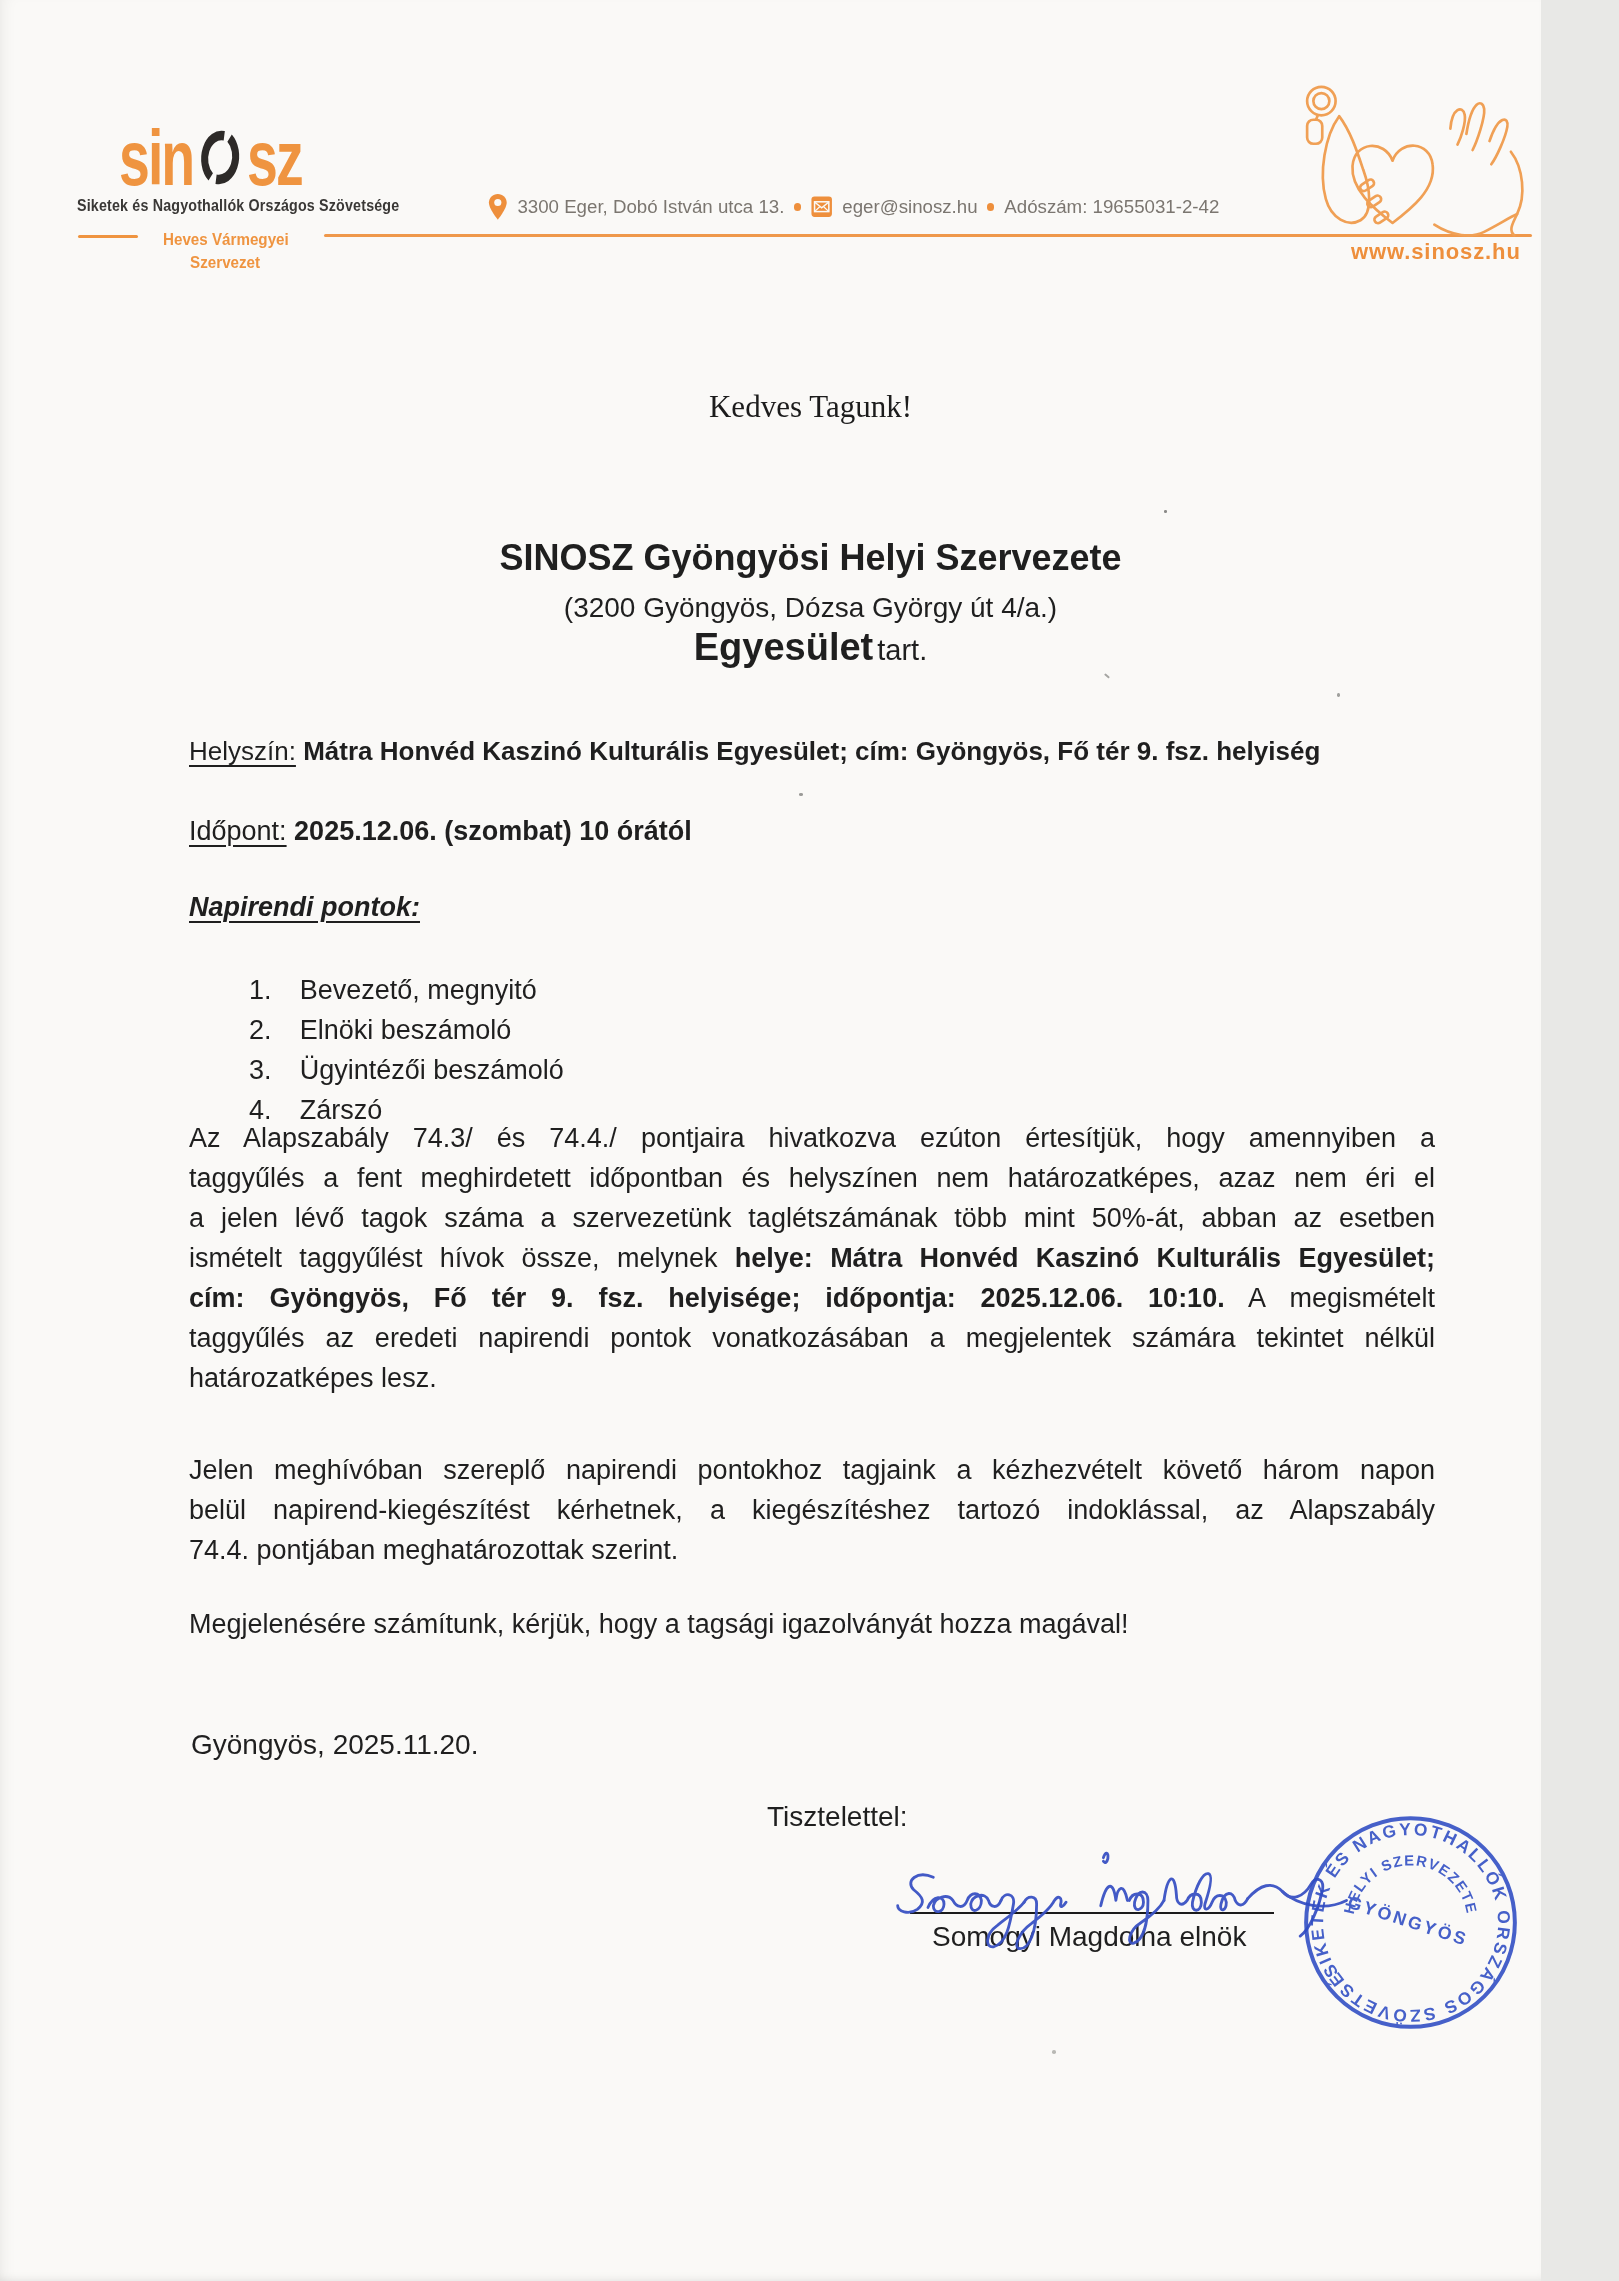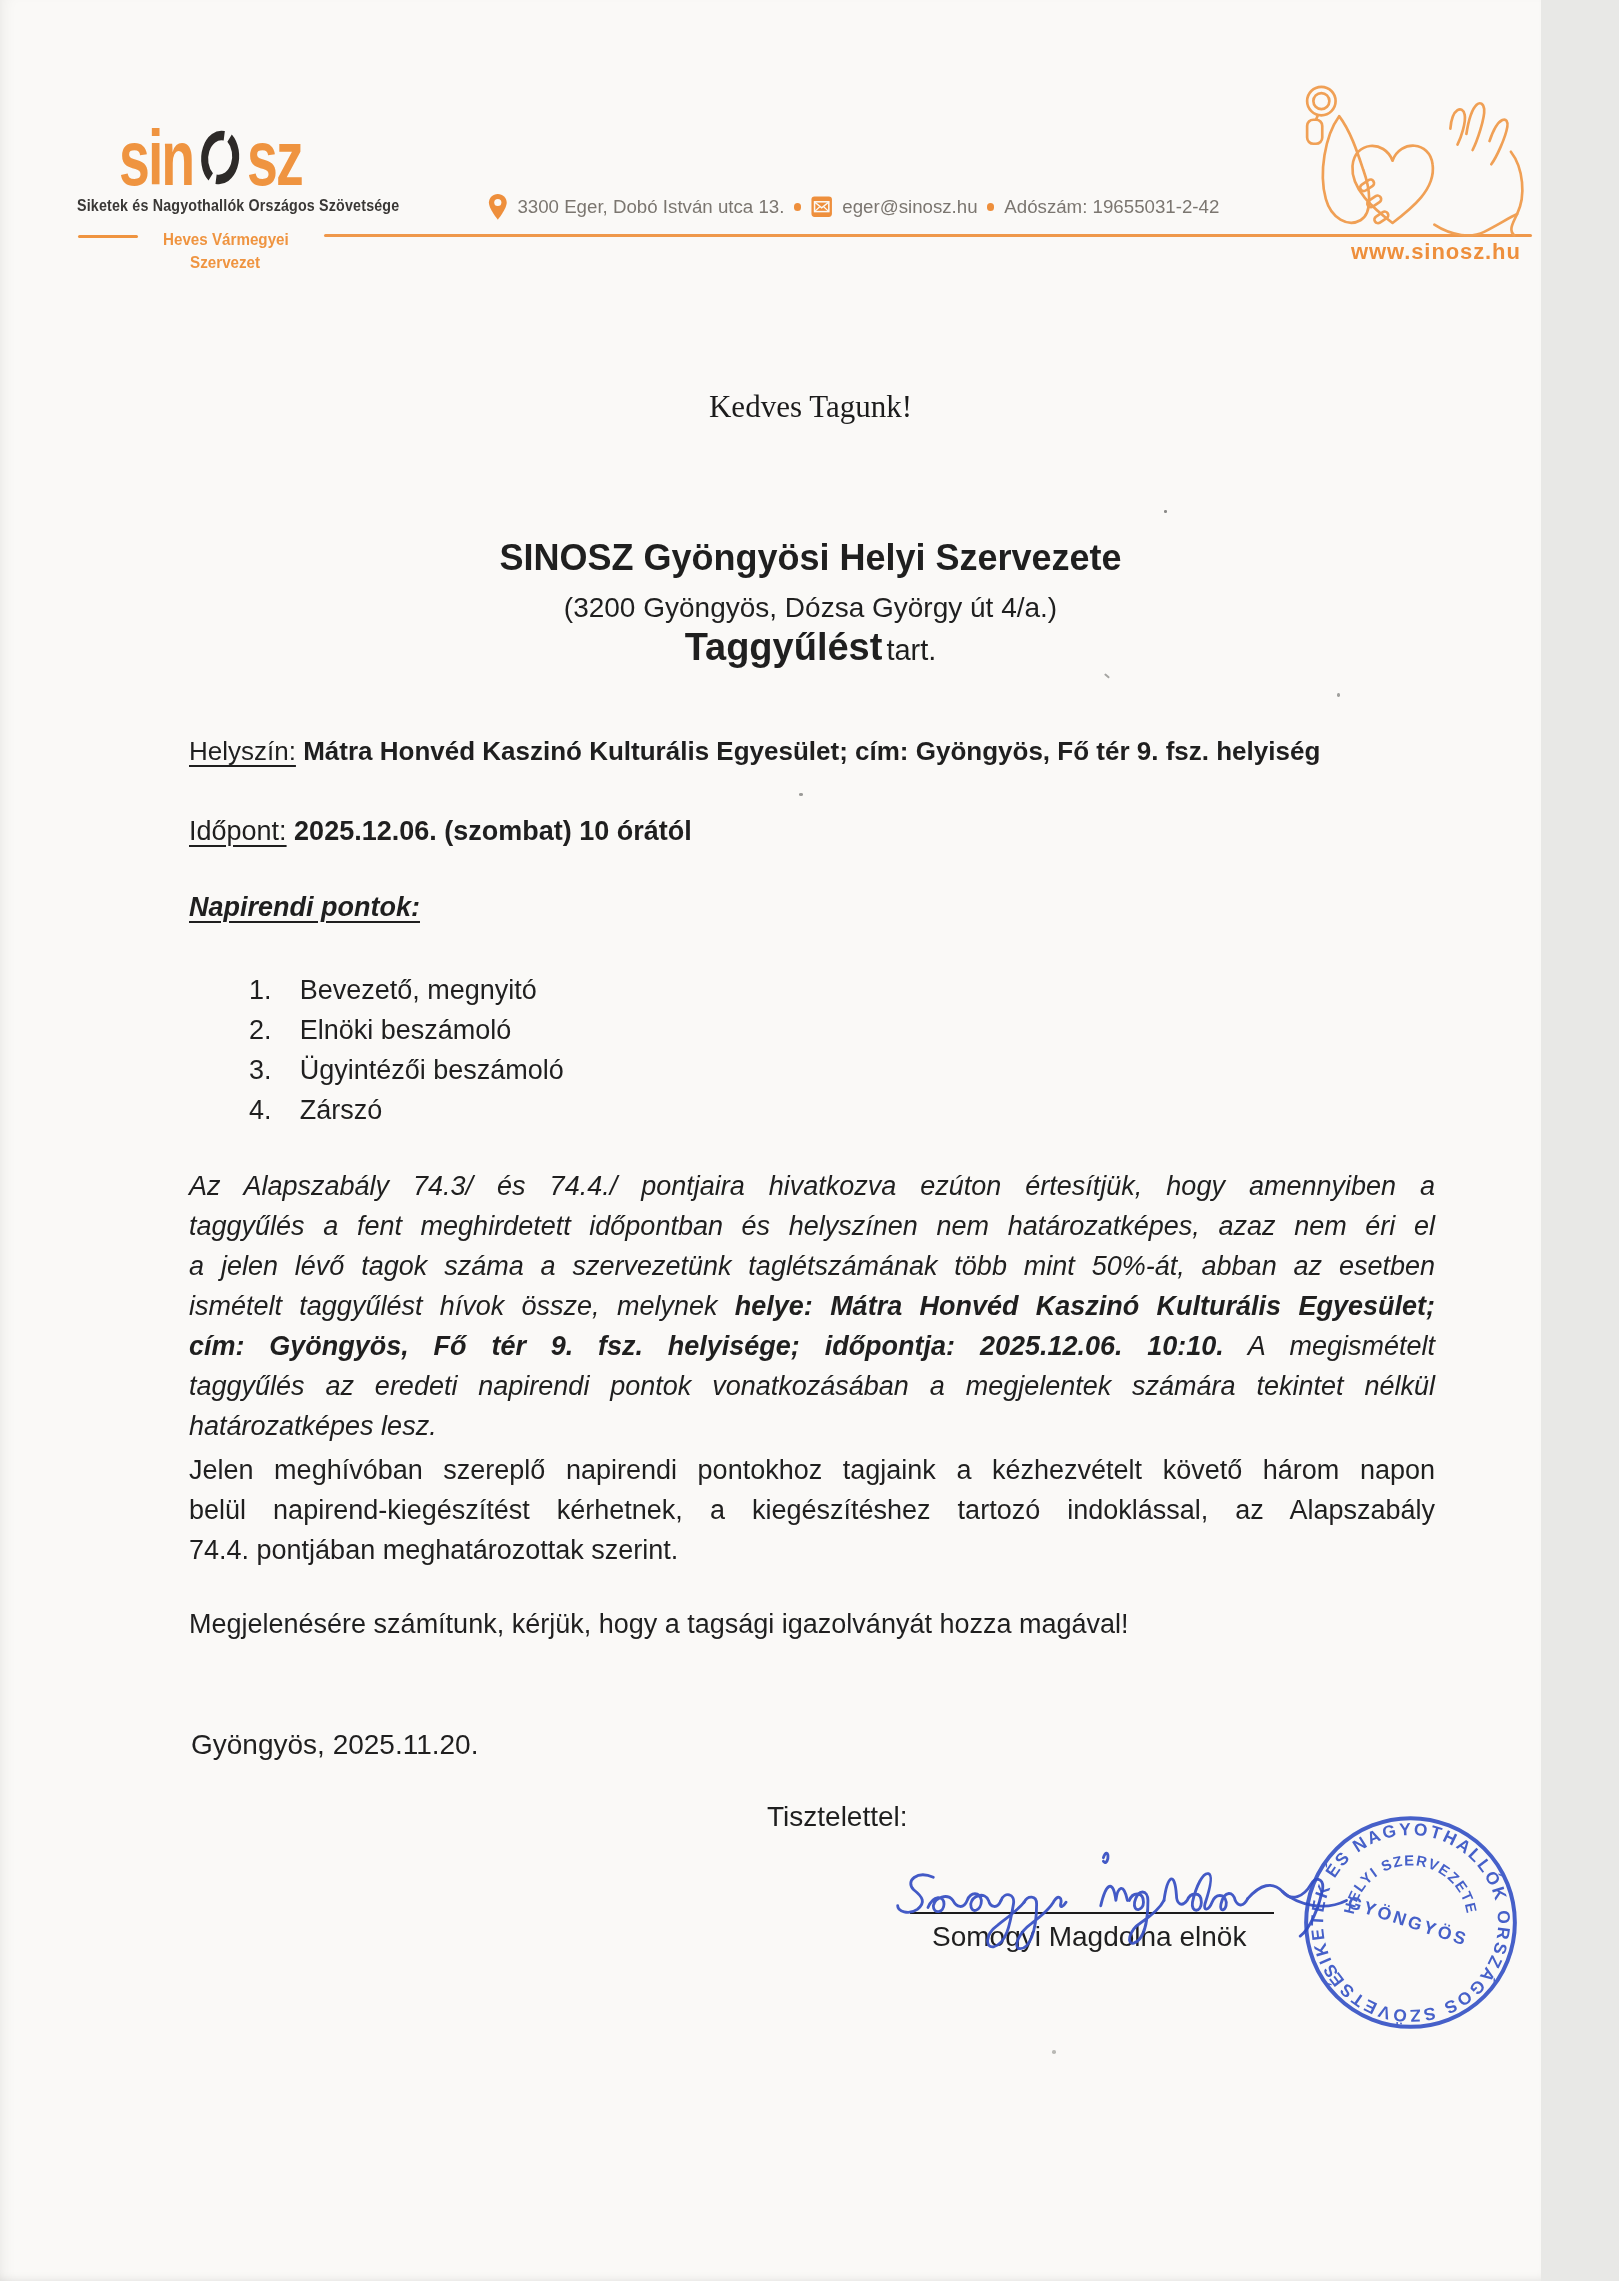--- a/index.html
+++ b/index.html
@@ -36,21 +36,21 @@
   .lbl{text-decoration:underline;text-underline-offset:4.5px;text-decoration-thickness:1.8px;}
   .bold{font-weight:bold;}
   .agtitle{left:189px;top:892px;font-size:27px;font-weight:bold;text-decoration:underline;
            text-underline-offset:4.5px;text-decoration-thickness:2.2px;font-style:italic;}
   .agenda{left:249px;top:970px;font-size:27px;line-height:40px;}
   .agrow{display:flex;}
   .agnum{width:32px;}
   .agtext{margin-left:18.7px;}
   
   .para{left:189px;width:1246px;font-size:27px;line-height:40px;}
-  .p1{top:1166px;font-style:italic;}
+  .p1{top:1118px;}
   .p2{top:1450px;}
   .jl{text-align:justify;text-align-last:justify;}
   .jl.last{text-align-last:left;}
   .invite{left:189px;top:1609px;font-size:27px;}
   .dateline{left:191px;top:1729px;font-size:28px;}
   .regards{left:767px;top:1801px;font-size:28px;}
   .sigline{left:910px;top:1912px;width:364px;height:2.3px;background:#1b1b1b;}
   .signame{left:932px;top:1921px;font-size:28px;}
   .speck{position:absolute;border-radius:50%;}
 </style>
@@ -107,21 +107,21 @@
     <path d="M196 66 C202 28 214 26 216 38 C217 48 208 74 203 84"></path>
     <path d="M222 74 C232 44 244 46 242 58 C240 70 230 92 224 100"></path>
     <path d="M246 86 C260 104 263 136 253 156 C248 167 243 174 250 180"></path>
     <path d="M160 168 C180 181 202 183 216 176 C232 168 244 160 253 156"></path>
   </svg>
 
   <div class="abs cline salut">Kedves Tagunk!</div>
   <div class="abs cline orgname">SINOSZ Gyöngyösi Helyi Szervezete</div>
   <div class="abs cline orgaddr">(3200 Gyöngyös, Dózsa György út 4/a.)</div>
   <div class="abs cline event">
-    <span class="big">Taggyűlést</span>
+    <span class="big">Egyesület</span>
     <span class="small"> tart.</span>
   </div>
 
   <div class="abs infoline" style="top:736px;">
     <span class="lbl">Helyszín:</span><span class="bold"> Mátra Honvéd Kaszinó Kulturális Egyesület; cím: Gyöngyös, Fő tér 9. fsz. helyiség</span>
   </div>
   <div class="abs infoline" style="top:816px;font-size:27px;">
     <span class="lbl">Időpont:</span><span class="bold"> 2025.12.06. (szombat) 10 órától</span>
   </div>
 

